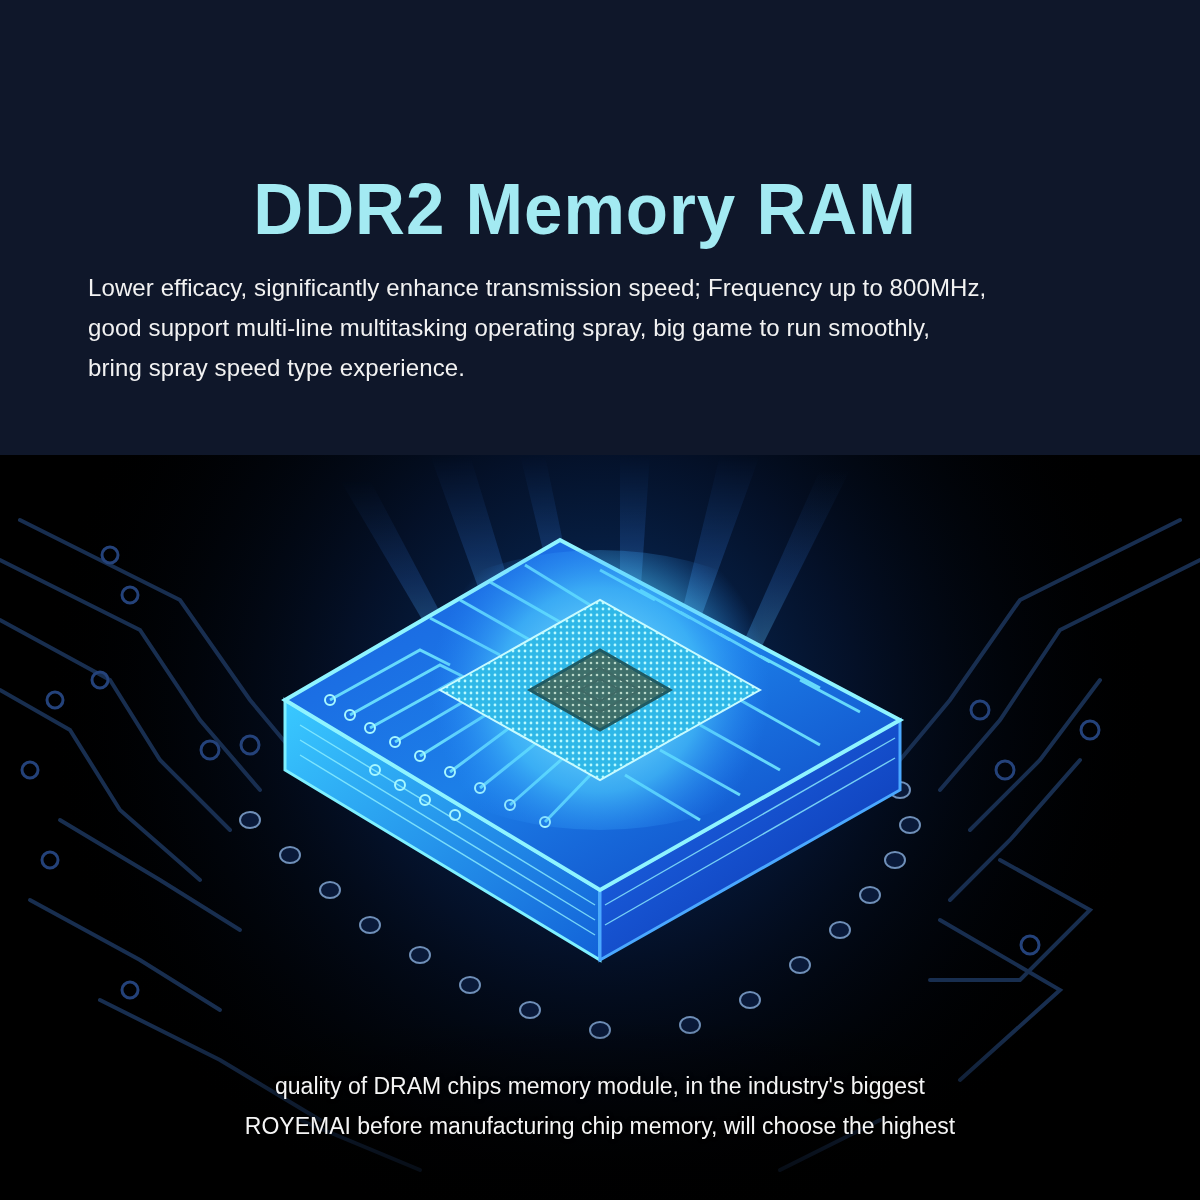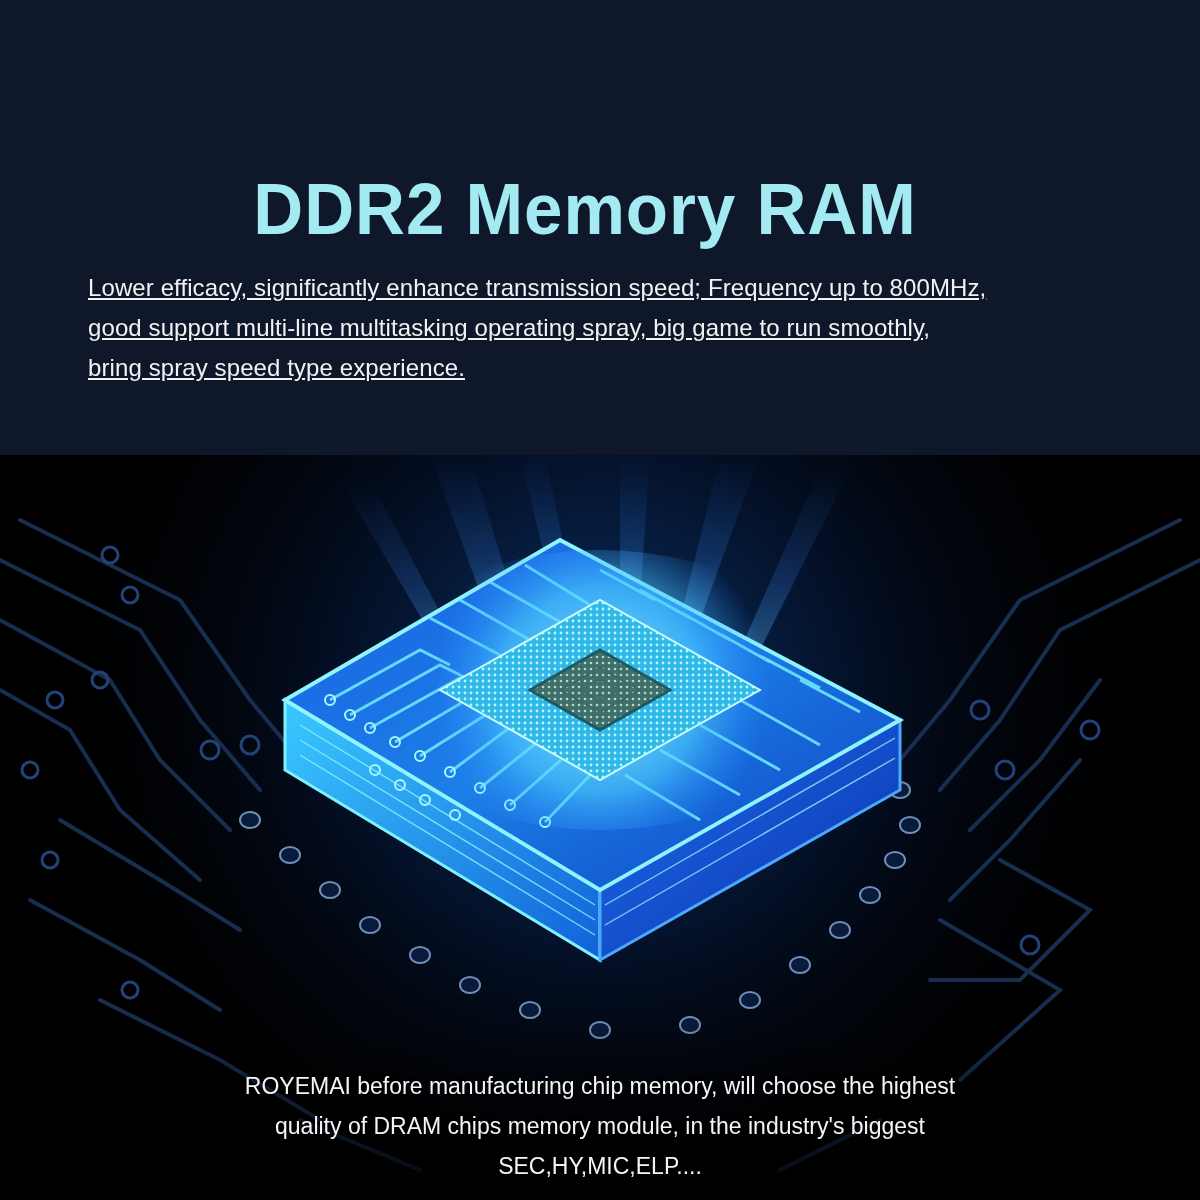--- a/index.html
+++ b/index.html
@@ -13,21 +13,21 @@
     color: #a3eaf2; letter-spacing: 1px;
     transform: scaleX(0.96);
   }
 
   .desc {
     position: absolute; left: 88px; top: 268px; width: 1100px;
     color: #f2f2f2; font-size: 24px; line-height: 40px;
     font-family: "Liberation Sans", sans-serif;
     letter-spacing: 0.1px;
   }
-  .desc span { display: block; white-space: nowrap; text-decoration: underline; }
+  .desc span { display: block; white-space: nowrap; }
 
   .visual {
     position: absolute; left: 0; top: 455px; width: 1200px; height: 745px; overflow: hidden;
   }
   .visual svg { position: absolute; left: 0; top: 0; }
 
   .caption {
     position: absolute; left: 0; width: 1200px; top: 1066px;
     text-align: center; color: #f5f5f5; font-size: 23px; line-height: 40px;
     font-family: "Liberation Sans", sans-serif;
@@ -216,18 +216,17 @@
       <g stroke="#3f6a66" stroke-width="2" fill="none">
         <polygon points="560,690 600,668 640,690 600,712"></polygon>
         <polygon points="580,690 600,679 620,690 600,701"></polygon>
       </g>
 
       <rect x="0" y="1020" width="1200" height="180" fill="url(#fadeBottom)"></rect>
     </svg>
   </div>
 
   <div class="caption">
+    <span>quality of DRAM chips memory module, in the industry's biggest</span>
     <span>ROYEMAI before manufacturing chip memory, will choose the highest</span>
-    <span>quality of DRAM chips memory module, in the industry's biggest</span>
-    <span>SEC,HY,MIC,ELP....</span>
   </div>
 
 </div>
 
 </body></html>

